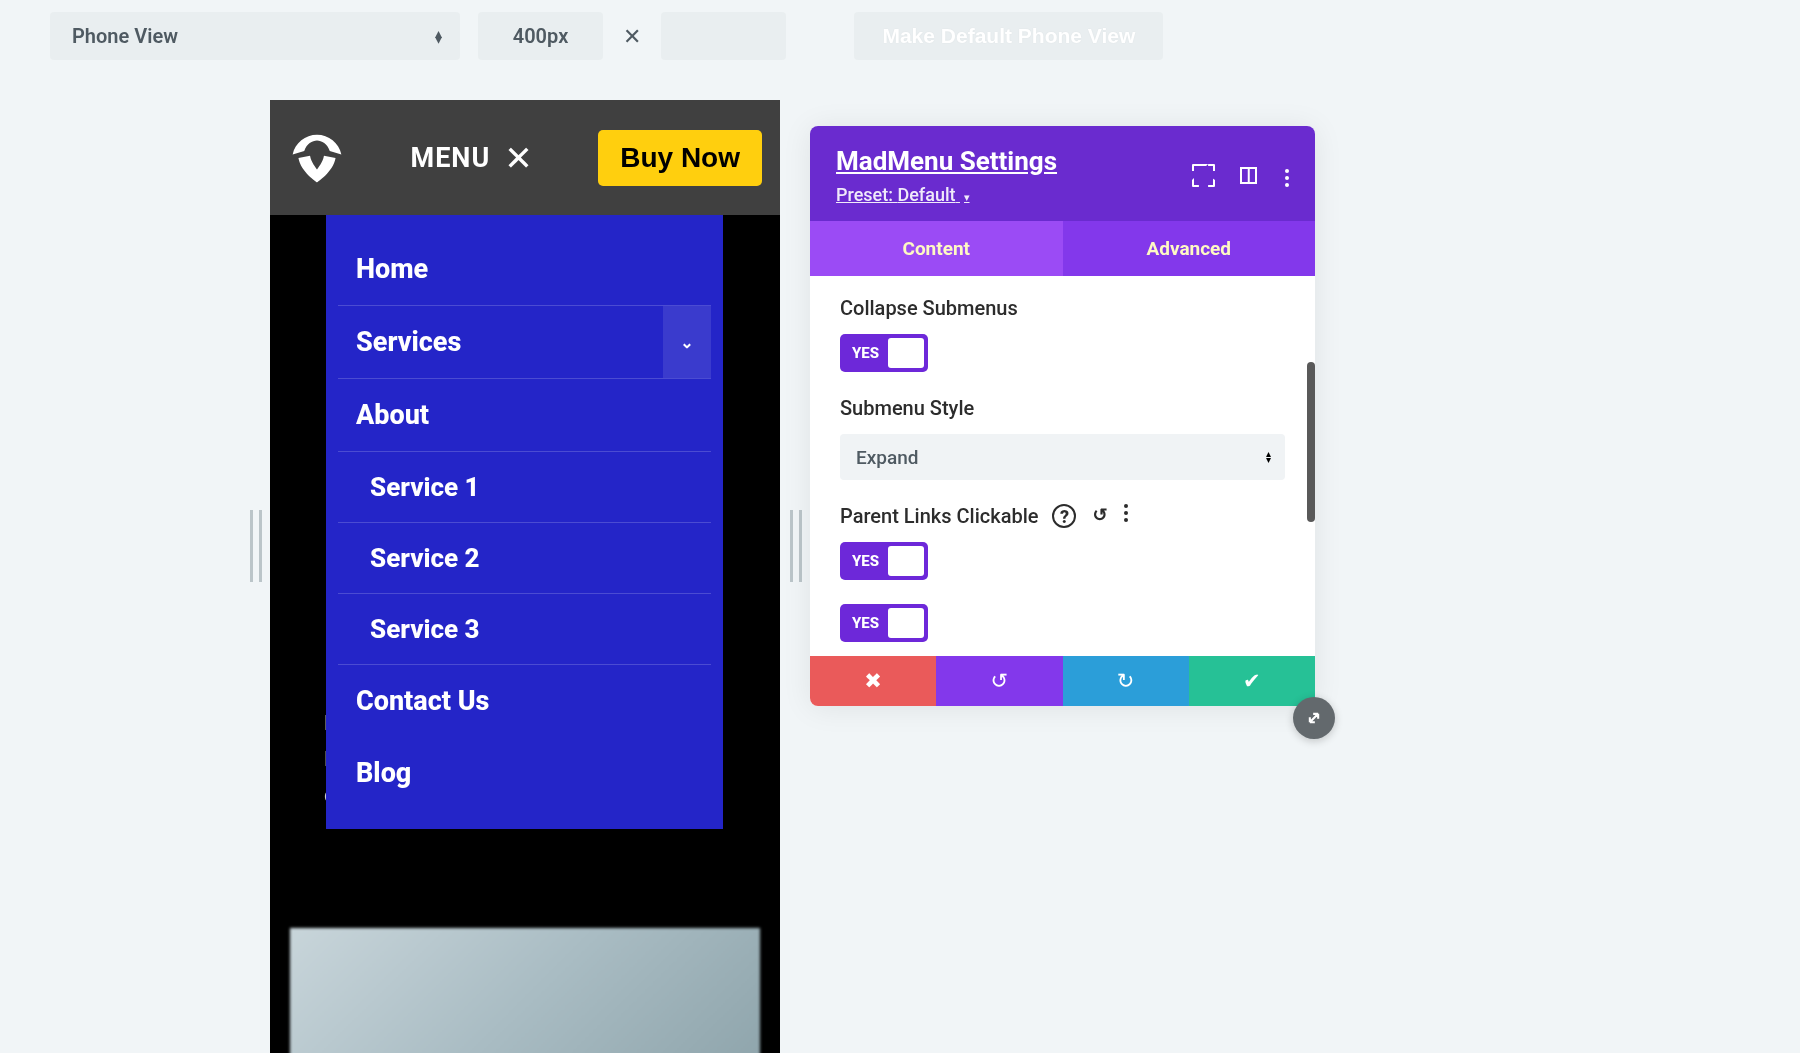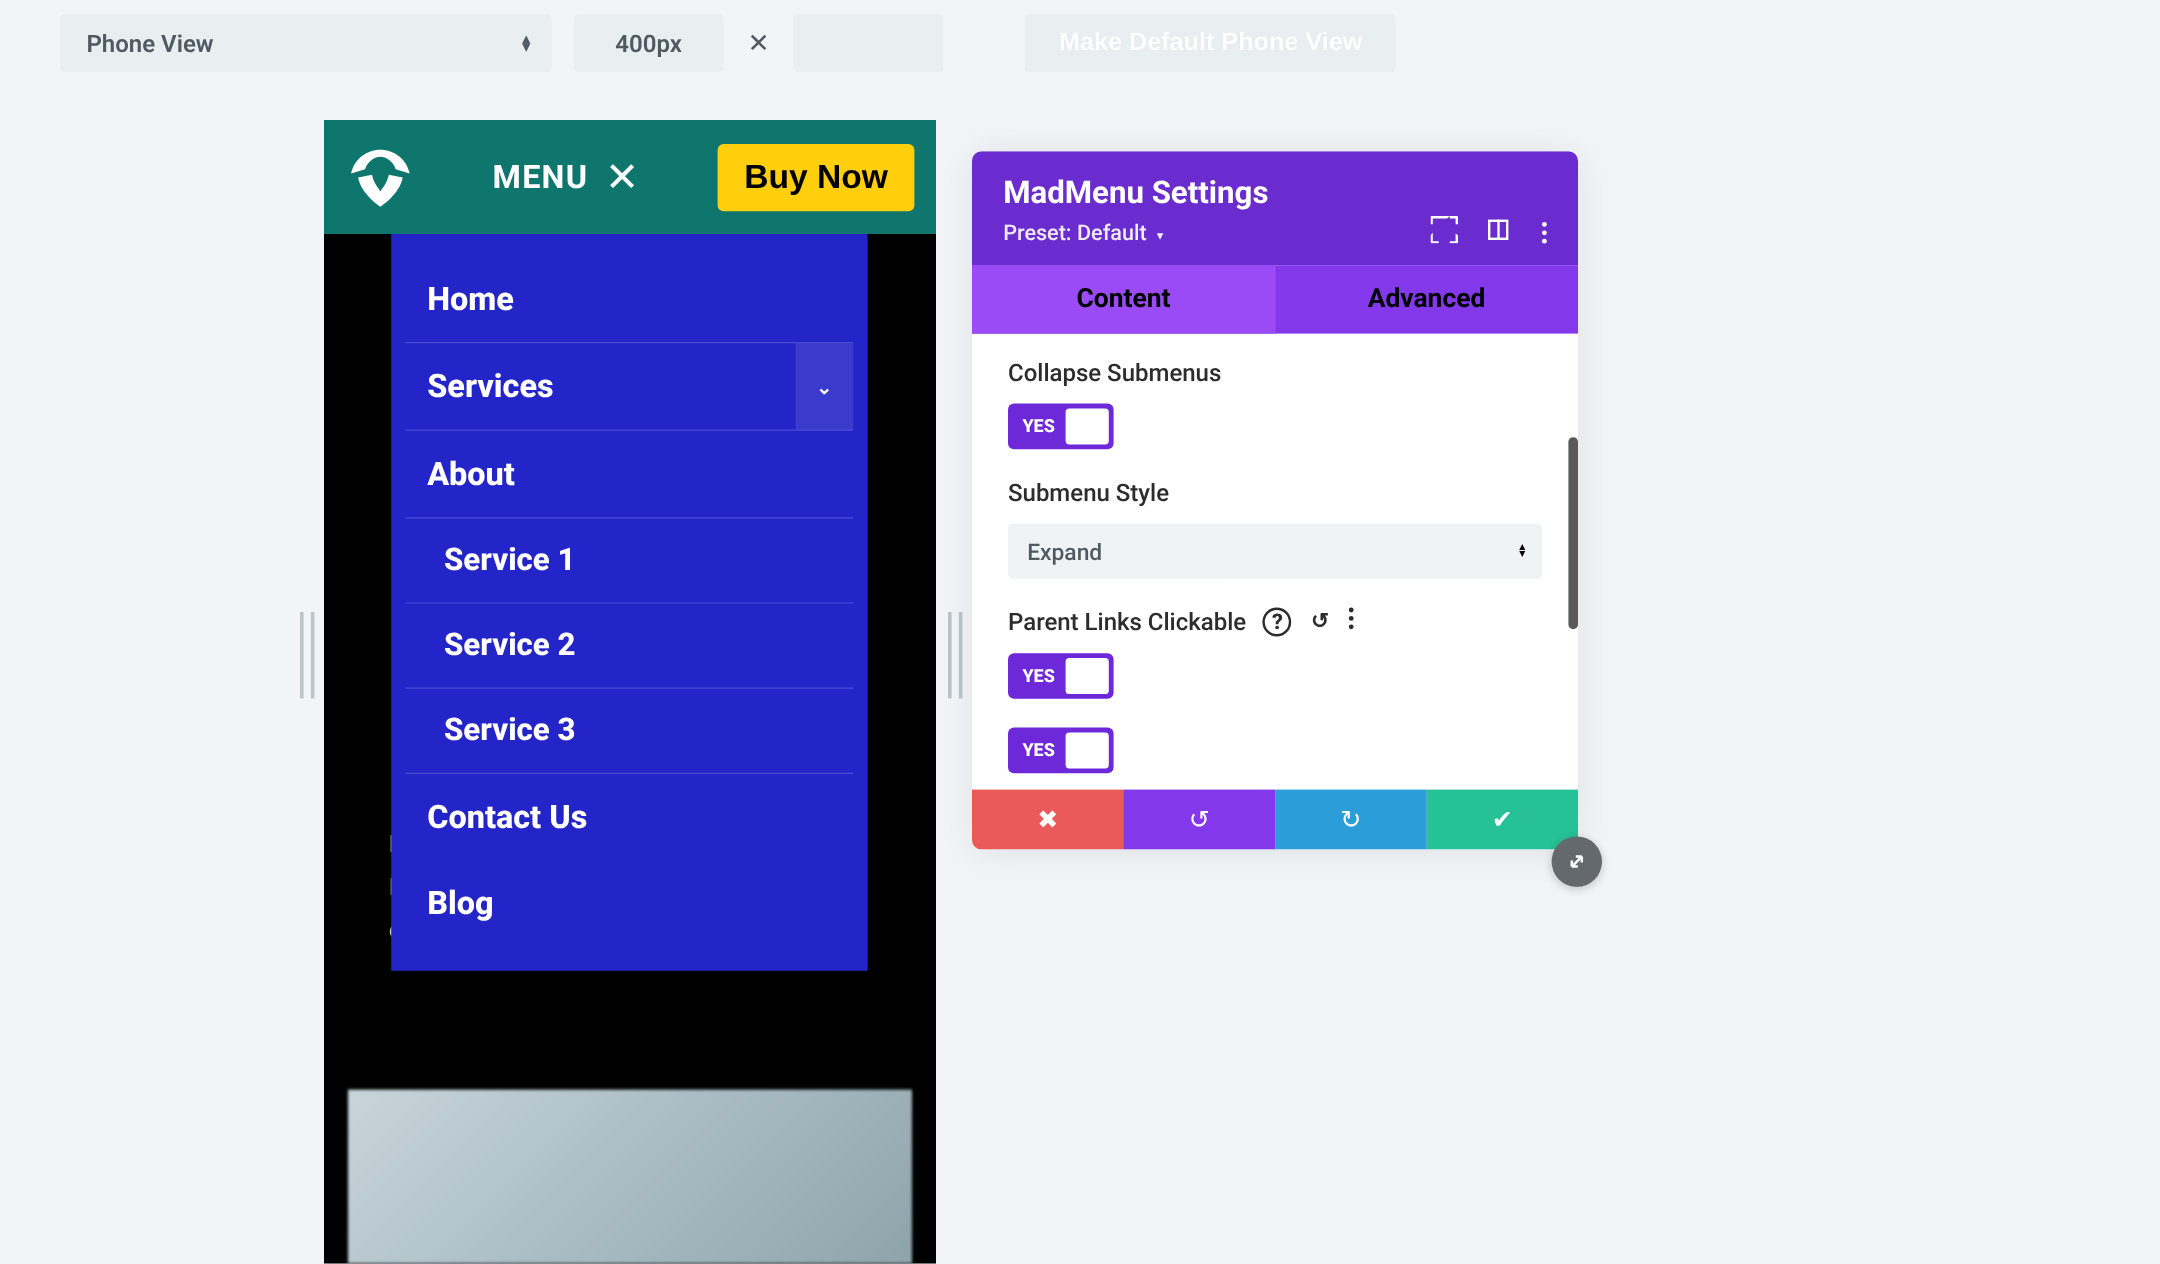--- a/index.html
+++ b/index.html
@@ -44,22 +44,22 @@
 .dim-box.empty { width:125px; }
 .default-btn {
   background:#e9eef0; border:none; border-radius:4px; height:48px; padding:0 28px;
   color:#fff; font-size:21px; font-weight:700; margin-left:50px; cursor:pointer;
   text-shadow: 0 0 2px rgba(0,0,0,0.05);
 }
 
 
 .stage { position: absolute; left: 270px; top: 100px; width: 510px; height: 953px; background:#000; }
 .phone-header {
-  background:#0f766e;
-  height:95px;
+  background:#404040;
+  height:115px;
   display:flex; align-items:center; justify-content:space-between;
   padding:0 18px;
 }
 .logo {
   width:58px; height:58px; position:relative;
 }
 .logo svg { width:58px; height:58px; }
 .menu-label { display:flex; align-items:center; gap:14px; color:#fff; font-weight:700; font-size:27px; letter-spacing:1px; }
 .menu-label .x-icon { font-size:34px; font-weight:300; }
 .buy-btn {
@@ -106,39 +106,39 @@
 .handle.right { left:790px; top:510px; }
 
 
 .panel {
   position:absolute; left:810px; top:126px; width:505px;
   background:#fff; border-radius:8px; overflow:hidden;
   box-shadow:0 2px 30px rgba(0,0,0,0.08);
 }
 .panel-head {
   background:#6a2bcf; color:#fff; padding:20px 26px 16px 26px;
-  display:flex; align-items:flex-end; justify-content:space-between;
+  display:flex; align-items:center; justify-content:space-between;text-decoration:underline;
 }
 .panel-title-wrap { display:flex; flex-direction:column; gap:8px; }
 .panel-title { font-size:26px; font-weight:700; }
 .panel-preset { font-size:18px; font-weight:500; opacity:0.9; }
 .panel-preset .tri { font-size:11px; margin-left:4px; }
 .panel-head-icons { display:flex; gap:28px; align-items:center; margin-top:4px; }
 .panel-head-icons span { font-size:19px; cursor:pointer; }
 .ico-rect { display:inline-block; width:17px; height:17px; border:2.5px solid #fff; position:relative; }
 .ico-rect::after { content:""; position:absolute; left:50%; top:-2px; bottom:-2px; width:2.5px; background:#fff; transform:translateX(-50%); }
 .ico-focus { display:inline-block; width:17px; height:17px; position:relative; }
 .ico-focus::before { content:""; position:absolute; inset:-3px; border:2.5px solid #fff; border-radius:1px;
   clip-path: polygon(0 0, 30% 0, 30% 15%, 15% 15%, 15% 30%, 0 30%, 0 0, 70% 0, 100% 0, 100% 30%, 85% 30%, 85% 15%, 70% 15%, 70% 0, 0 70%, 15% 70%, 15% 85%, 30% 85%, 30% 100%, 0 100%, 0 70%, 100% 70%, 100% 100%, 70% 100%, 70% 85%, 85% 85%, 85% 70%, 100% 70%);
 }
 .ico-dots { display:flex; flex-direction:column; gap:3px; }
 .ico-dots i { width:4px; height:4px; background:#fff; border-radius:50%; display:block; }
 
 .tabs { display:flex; background:#8338eb; }
-.tab { flex:1; text-align:center; padding:16px 0; color:#000000; font-size:22px; font-weight:700; cursor:pointer; }
+.tab { flex:1; text-align:center; padding:16px 0; color:#fef9c3; font-size:19px; font-weight:700; cursor:pointer; }
 .tab.active { background:#9b4bf5; }
 
 .panel-body { padding:20px 30px 10px 30px; height:380px; overflow:auto; position:relative; }
 .field { margin-bottom:24px; }
 .field-label { font-size:20px; color:#2c2c2c; font-weight:500; margin-bottom:14px; display:flex; align-items:center; gap:14px; }
 .field-label .meta { display:flex; gap:16px; color:#2c2c2c; }
 .field-label .meta span { font-size:18px; cursor:pointer; }
 .help-circ { display:inline-flex; width:24px; height:24px; border:2.5px solid #2c2c2c; border-radius:50%; align-items:center; justify-content:center; font-size:15px; font-weight:800; }
 .toggle {
   width:88px; height:38px; background:#6d28d9; border-radius:5px; position:relative; cursor:pointer;

